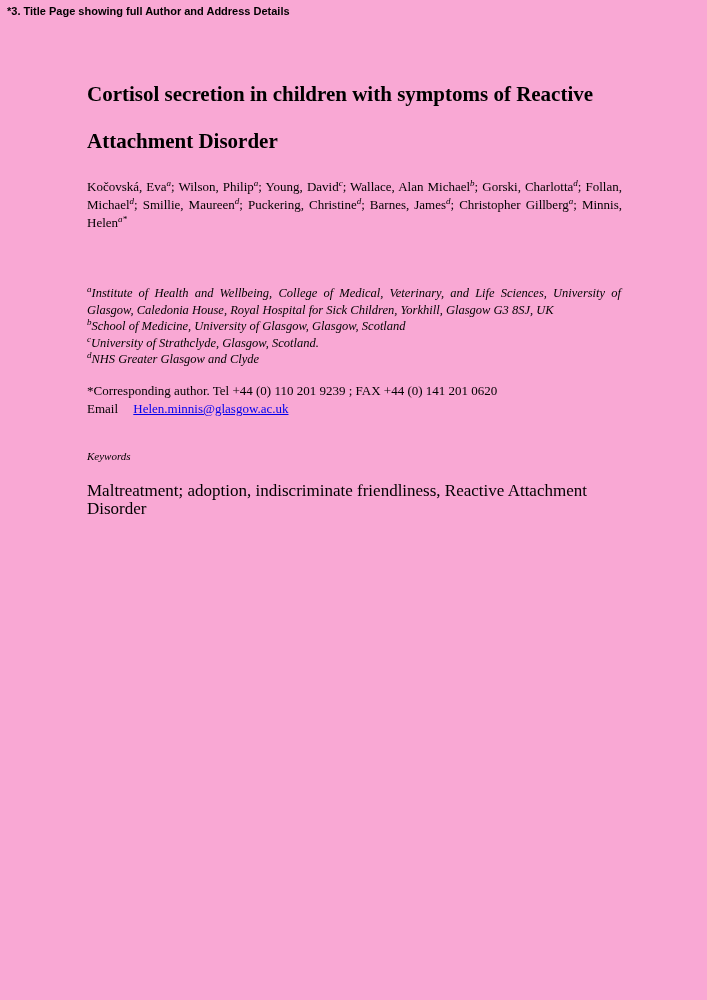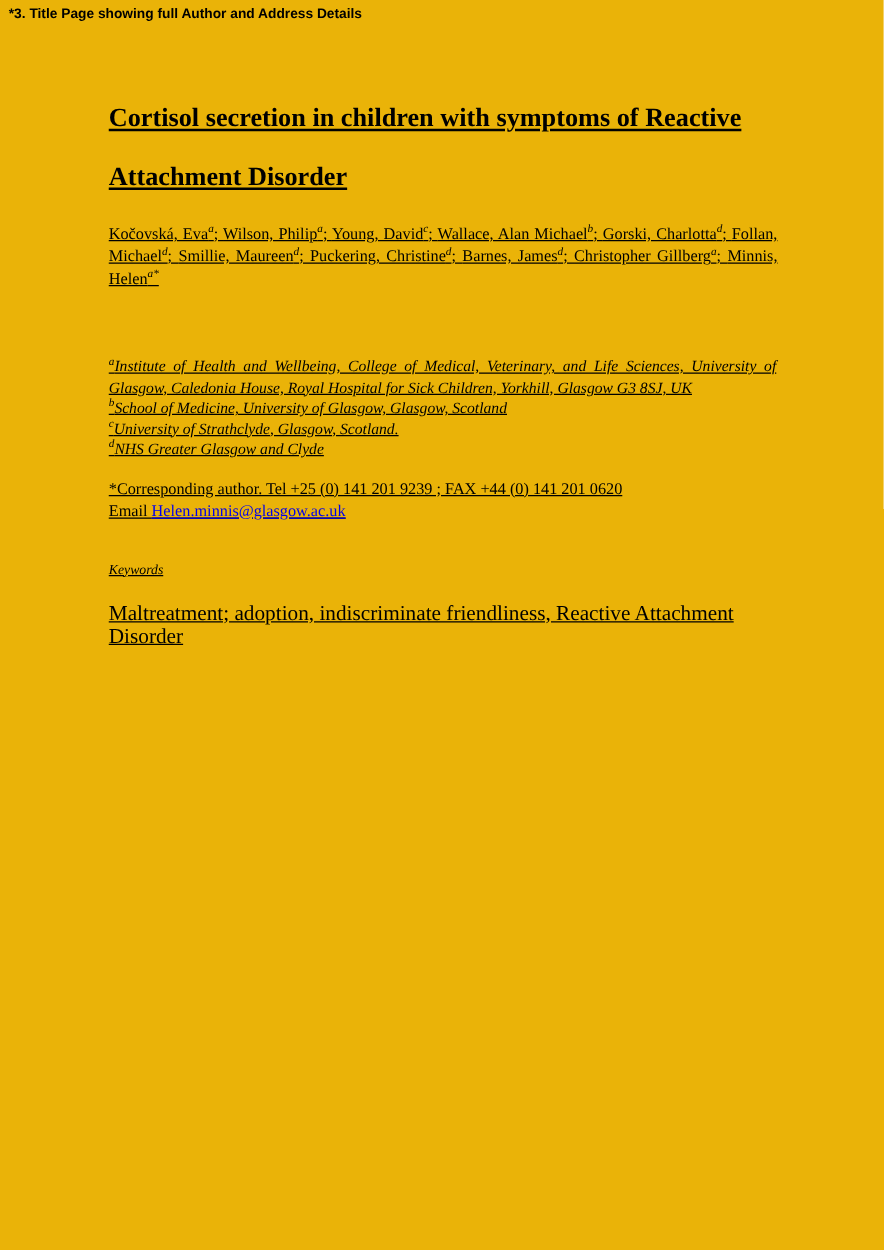--- a/index.html
+++ b/index.html
@@ -4,26 +4,25 @@
 <style>
   html, body {
     margin: 0;
     padding: 0;
     background: #ffffff;
   }
   .page {
     position: relative;
     width: 707px;
     height: 1000px;
-    background: #eab308;
+    background: #f9a8d4;
     color: #000000;
     font-family: "Liberation Serif", serif;
     overflow: hidden;
     box-sizing: border-box;
-    text-decoration: underline;
   }
   .header-note {
     position: absolute;
     top: 5px;
     left: 7px;
     font-family: "Liberation Sans", sans-serif;
     font-weight: bold;
     font-size: 11px;
     color: #000000;
   }
@@ -63,20 +62,21 @@
     font-size: 13px;
     line-height: 18px;
   }
   .contact-line {
     margin: 0;
   }
   .email-link {
     color: #0000ee;
     text-decoration: underline;
     cursor: pointer;
+    margin-left: 12px;
   }
   .keywords-label {
     margin: 29px 0 0 0;
     font-size: 11px;
     line-height: 18px;
     font-style: italic;
   }
   .keywords-text {
     margin: 17px 0 0 0;
     font-size: 17px;
@@ -100,21 +100,21 @@
     <p class="authors"><span class="author"><span>Kočovská, Eva</span><sup>a</sup><span>; </span></span><span class="author"><span>Wilson, Philip</span><sup>a</sup><span>; </span></span><span class="author"><span>Young, David</span><sup>c</sup><span>; </span></span><span class="author"><span>Wallace, Alan Michael</span><sup>b</sup><span>; </span></span><span class="author"><span>Gorski, Charlotta</span><sup>d</sup><span>; </span></span><span class="author"><span>Follan, Michael</span><sup>d</sup><span>; </span></span><span class="author"><span>Smillie, Maureen</span><sup>d</sup><span>; </span></span><span class="author"><span>Puckering, Christine</span><sup>d</sup><span>; </span></span><span class="author"><span>Barnes, James</span><sup>d</sup><span>; </span></span><span class="author"><span>Christopher Gillberg</span><sup>a</sup><span>; </span></span><span class="author"><span>Minnis, Helen</span><sup>a*</sup><span></span></span></p>
 
     <div class="affiliations">
       <div class="affiliation"><sup>a</sup><span>Institute of Health and Wellbeing, College of Medical, Veterinary, and Life Sciences, University of Glasgow, Caledonia House, Royal Hospital for Sick Children, Yorkhill, Glasgow G3 8SJ, UK</span></div>
       <div class="affiliation"><sup>b</sup><span>School of Medicine, University of Glasgow, Glasgow, Scotland</span></div>
       <div class="affiliation"><sup>c</sup><span>University of Strathclyde, Glasgow, Scotland.</span></div>
       <div class="affiliation"><sup>d</sup><span>NHS Greater Glasgow and Clyde</span></div>
     </div>
 
     <div class="contact">
-      <p class="contact-line">*Corresponding author. Tel +25 (0) 141 201 9239 ; FAX +44 (0) 141 201 0620</p>
+      <p class="contact-line">*Corresponding author. Tel +44 (0) 110 201 9239 ; FAX +44 (0) 141 201 0620</p>
       <p class="contact-line"><span>Email </span><a class="email-link">Helen.minnis@glasgow.ac.uk</a></p>
     </div>
 
     <p class="keywords-label">Keywords</p>
 
     <p class="keywords-text">Maltreatment; adoption, indiscriminate friendliness, Reactive Attachment Disorder</p>
 
   </div>
 </div>
 

